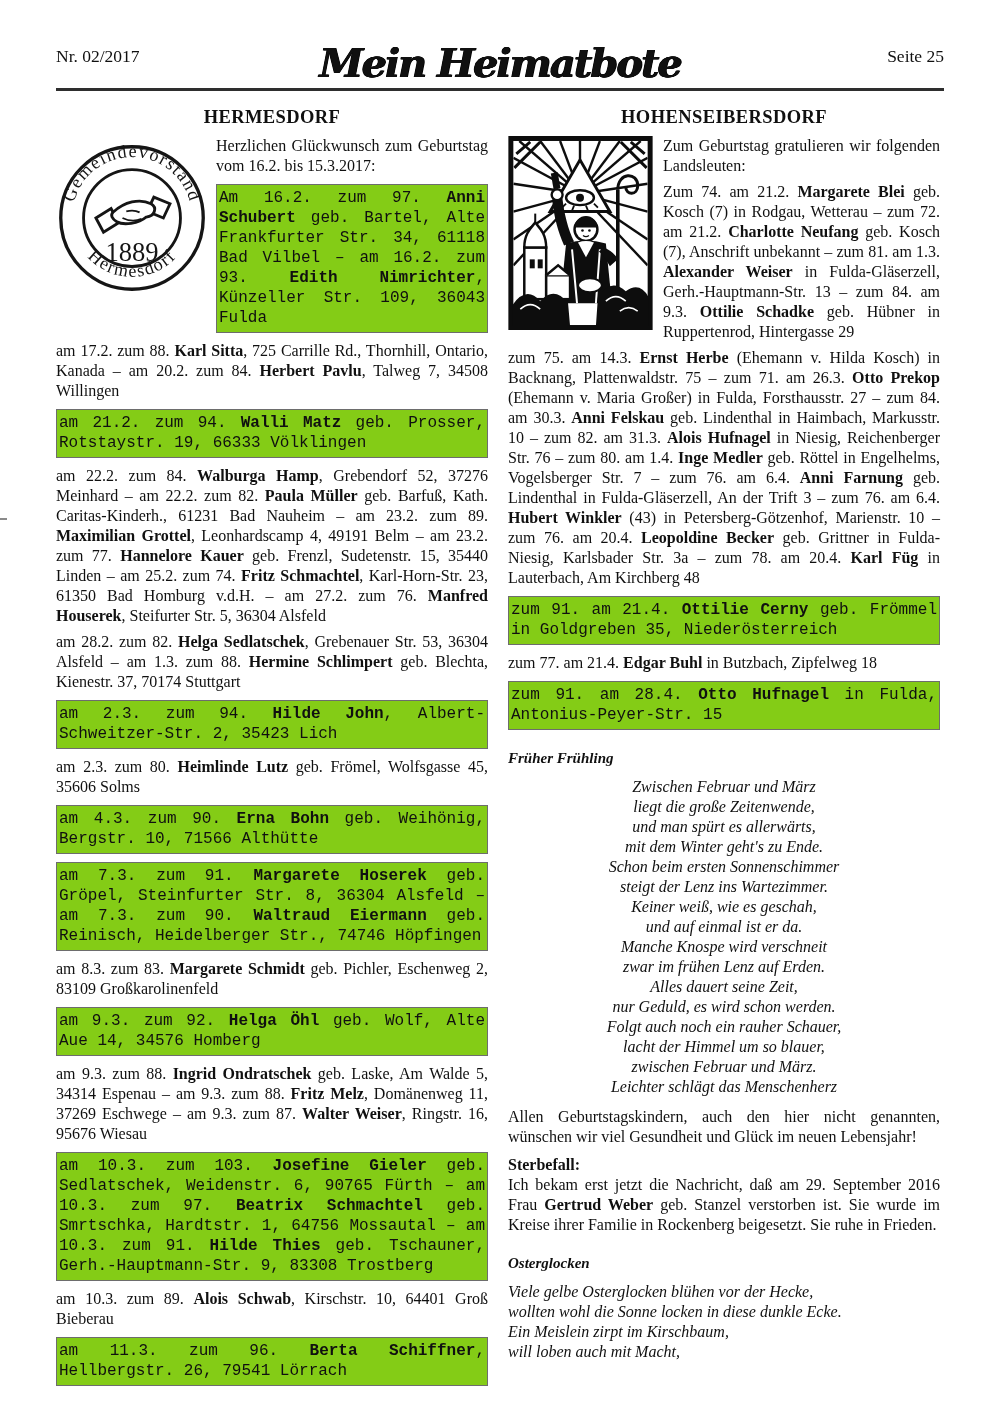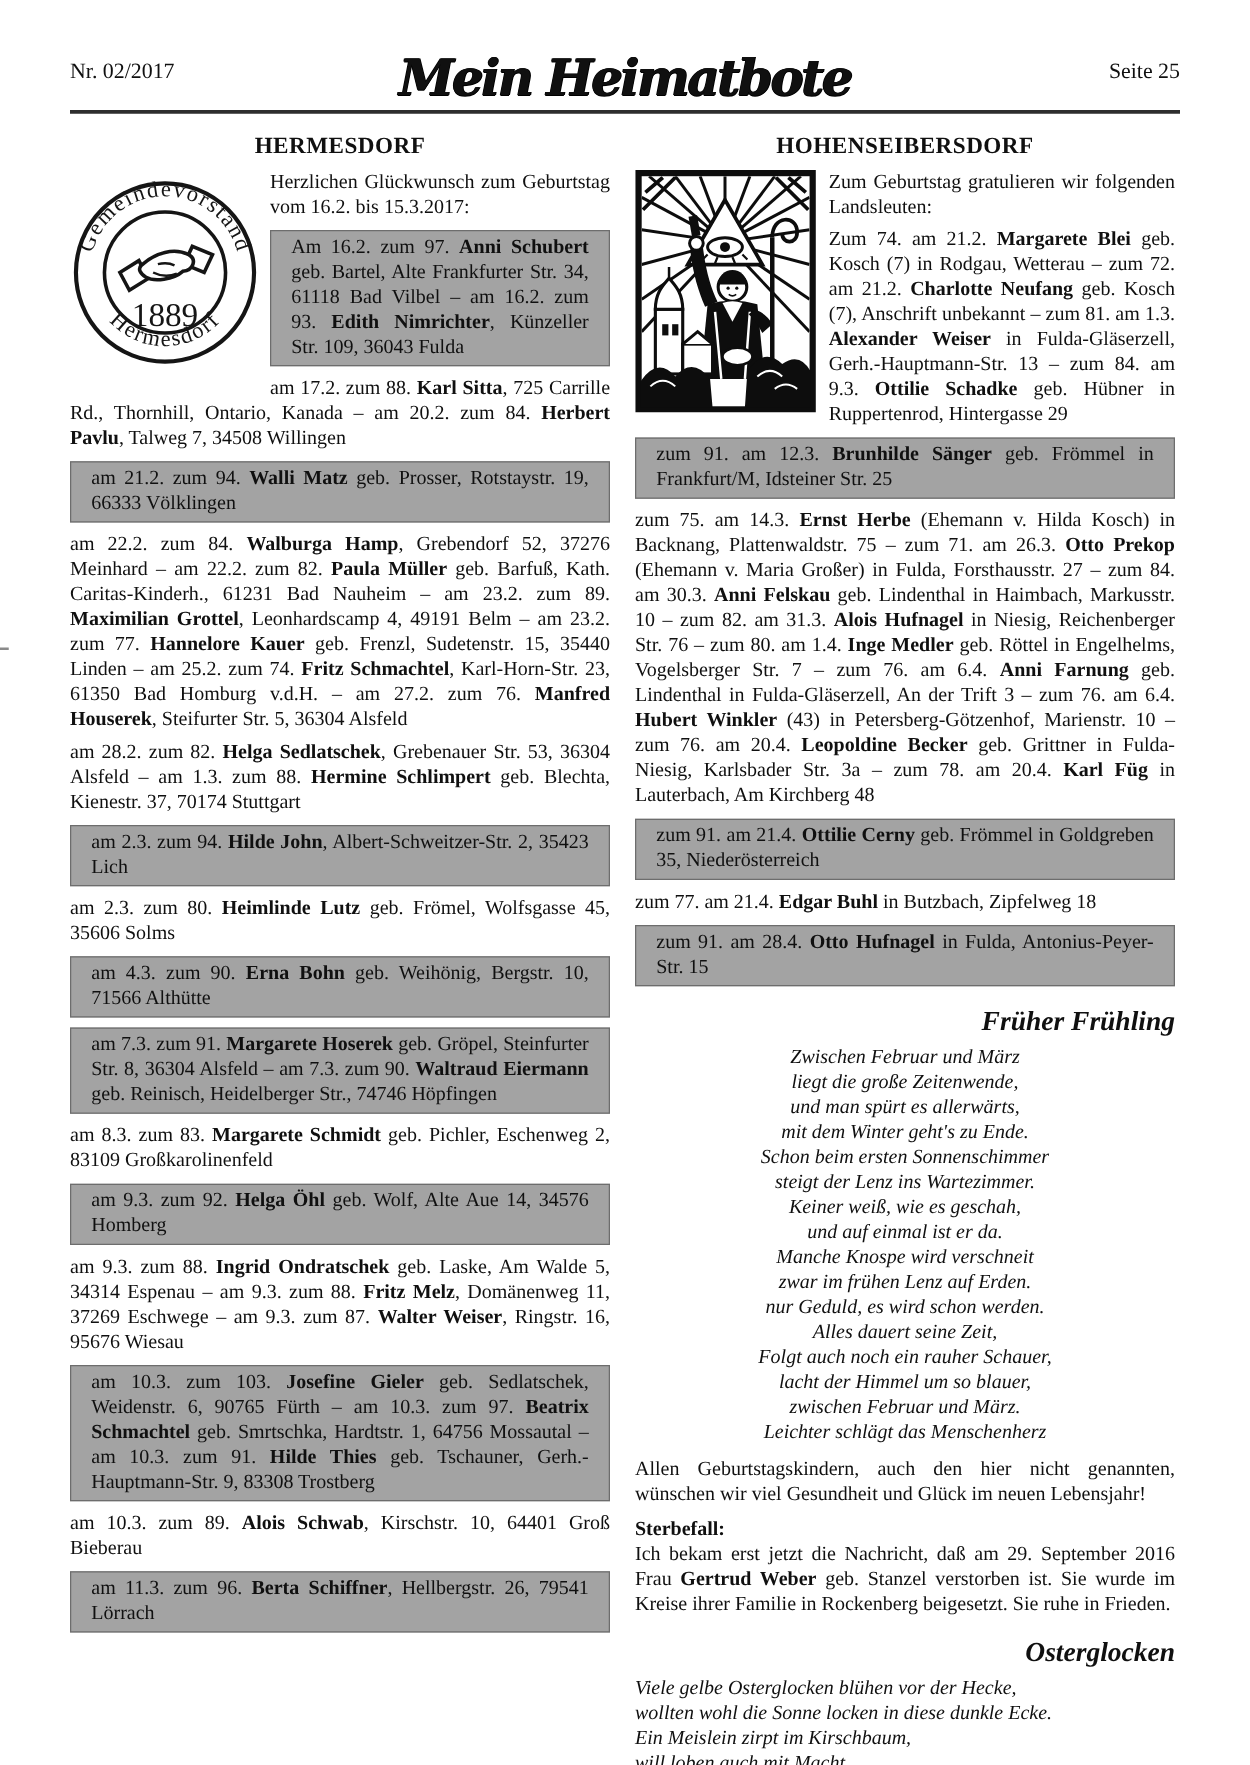--- a/index.html
+++ b/index.html
@@ -14,25 +14,25 @@
             text-shadow:.7px 0 #000,-.5px 0 #000,0 .4px #000;line-height:34px;}
   .hdr-page{width:170px;text-align:right;font-size:17.5px;}
   
   .cols{display:flex;gap:20px;margin-top:14px;}
   .col{width:432px;font-size:16px;line-height:20px;text-align:justify;}
   h2.sect{font-size:18.5px;font-weight:bold;text-align:center;margin:2px 0 9px;letter-spacing:.4px;}
   .seal-float{float:left;width:152px;height:164px;margin:0 8px 2px 0;}
   .wood-float{float:left;width:145px;height:194px;margin:0 10px 4px 0;}
   .intro{margin:0 0 7px;}
   .gpara{margin:6px 0;}
-  .gbox{overflow:hidden;background:#a3a3a3;border:1px solid #6d6d6d;
-        padding:3px 16px 4px;margin:8px 0;}
+  .gbox{overflow:hidden;background:#84cc16;border:1px solid #6d6d6d;
+        padding:3px 2px 4px;margin:8px 0;font-family:Liberation Mono, monospace;}
   
   .poem{margin:18px 0 10px;font-style:italic;text-align:center;}
-  .poem-title{font-weight:bold;font-size:22px;margin-bottom:9px;text-align:right;}
+  .poem-title{font-weight:bold;font-size:15px;margin-bottom:9px;text-align:left;}
   .poem-left{margin:18px 0 0;font-style:italic;text-align:left;}
   .poem-line{white-space:nowrap;}
   .closing{margin:10px 0 8px;}
   .sterb-label{font-weight:bold;margin-top:8px;text-align:left;}
   .edge-dash{position:absolute;left:0;top:518px;width:7px;height:2px;background:#8a8a8a;}
   .b{font-weight:bold;}
 </style>
 </head>
 <body>
 
@@ -167,42 +167,41 @@
             <path d="M90,162 Q103,142 118,156 Q132,146 141,162 L141,191 L88,191 Z" fill="#0d0d0d"></path>
             <path d="M12,174 q10,-9 20,0 M98,166 q10,-9 20,0 M112,176 q9,-7 18,0" fill="none" stroke="#fff" stroke-width="1.6"></path>
           </g>
         </svg>
       </div>
 
       <p class="intro" style="margin-bottom:0">Zum Geburtstag gratulieren wir folgenden Landsleuten:</p>
 
       <div>
           <div class="gpara"><span>Zum 74. am 21.2. </span><span class="b">Margarete Blei</span><span> geb. Kosch (7) in Rodgau, Wetterau – zum 72. am 21.2. </span><span class="b">Charlotte Neufang</span><span> geb. Kosch (7), Anschrift unbekannt – zum 81. am 1.3. </span><span class="b">Alexander Weiser</span><span> in Fulda-Gläserzell, Gerh.-Hauptmann-Str. 13 – zum 84. am 9.3. </span><span class="b">Ottilie Schadke</span><span> geb. Hübner in Ruppertenrod, Hintergasse 29</span></div>
-          <div class="gbox"><span>zum 91. am 12.3. </span><span class="b">Brunhilde Sänger</span><span> geb. Frömmel in Frankfurt/M, Idsteiner Str. 25</span></div>
           <div class="gpara"><span>zum 75. am 14.3. </span><span class="b">Ernst Herbe</span><span> (Ehemann v. Hilda Kosch) in Backnang, Plattenwaldstr. 75 – zum 71. am 26.3. </span><span class="b">Otto Prekop</span><span> (Ehemann v. Maria Großer) in Fulda, Forsthausstr. 27 – zum 84. am 30.3. </span><span class="b">Anni Felskau</span><span> geb. Lindenthal in Haimbach, Markusstr. 10 – zum 82. am 31.3. </span><span class="b">Alois Hufnagel</span><span> in Niesig, Reichenberger Str. 76 – zum 80. am 1.4. </span><span class="b">Inge Medler</span><span> geb. Röttel in Engelhelms, Vogelsberger Str. 7 – zum 76. am 6.4. </span><span class="b">Anni Farnung</span><span> geb. Lindenthal in Fulda-Gläserzell, An der Trift 3 – zum 76. am 6.4. </span><span class="b">Hubert Winkler</span><span> (43) in Petersberg-Götzenhof, Marienstr. 10 – zum 76. am 20.4. </span><span class="b">Leopoldine Becker</span><span> geb. Grittner in Fulda-Niesig, Karlsbader Str. 3a – zum 78. am 20.4. </span><span class="b">Karl Füg</span><span> in Lauterbach, Am Kirchberg 48</span></div>
           <div class="gbox"><span>zum 91. am 21.4. </span><span class="b">Ottilie Cerny</span><span> geb. Frömmel in Goldgreben 35, Niederösterreich</span></div>
           <div class="gpara"><span>zum 77. am 21.4. </span><span class="b">Edgar Buhl</span><span> in Butzbach, Zipfelweg 18</span></div>
           <div class="gbox"><span>zum 91. am 28.4. </span><span class="b">Otto Hufnagel</span><span> in Fulda, Antonius-Peyer-Str. 15</span></div>
         </div>
 
       <div class="poem">
         <div class="poem-title">Früher Frühling</div>
         <div>
             <div class="poem-line">Zwischen Februar und März</div>
             <div class="poem-line">liegt die große Zeitenwende,</div>
             <div class="poem-line">und man spürt es allerwärts,</div>
             <div class="poem-line">mit dem Winter geht's zu Ende.</div>
             <div class="poem-line">Schon beim ersten Sonnenschimmer</div>
             <div class="poem-line">steigt der Lenz ins Wartezimmer.</div>
             <div class="poem-line">Keiner weiß, wie es geschah,</div>
             <div class="poem-line">und auf einmal ist er da.</div>
             <div class="poem-line">Manche Knospe wird verschneit</div>
             <div class="poem-line">zwar im frühen Lenz auf Erden.</div>
+            <div class="poem-line">Alles dauert seine Zeit,</div>
             <div class="poem-line">nur Geduld, es wird schon werden.</div>
-            <div class="poem-line">Alles dauert seine Zeit,</div>
             <div class="poem-line">Folgt auch noch ein rauher Schauer,</div>
             <div class="poem-line">lacht der Himmel um so blauer,</div>
             <div class="poem-line">zwischen Februar und März.</div>
             <div class="poem-line">Leichter schlägt das Menschenherz</div>
           </div>
       </div>
 
       <p class="closing">Allen Geburtstagskindern, auch den hier nicht genannten, wünschen wir viel Gesundheit und Glück im neuen Lebensjahr!</p>
 
       <div class="sterb-label">Sterbefall:</div>

